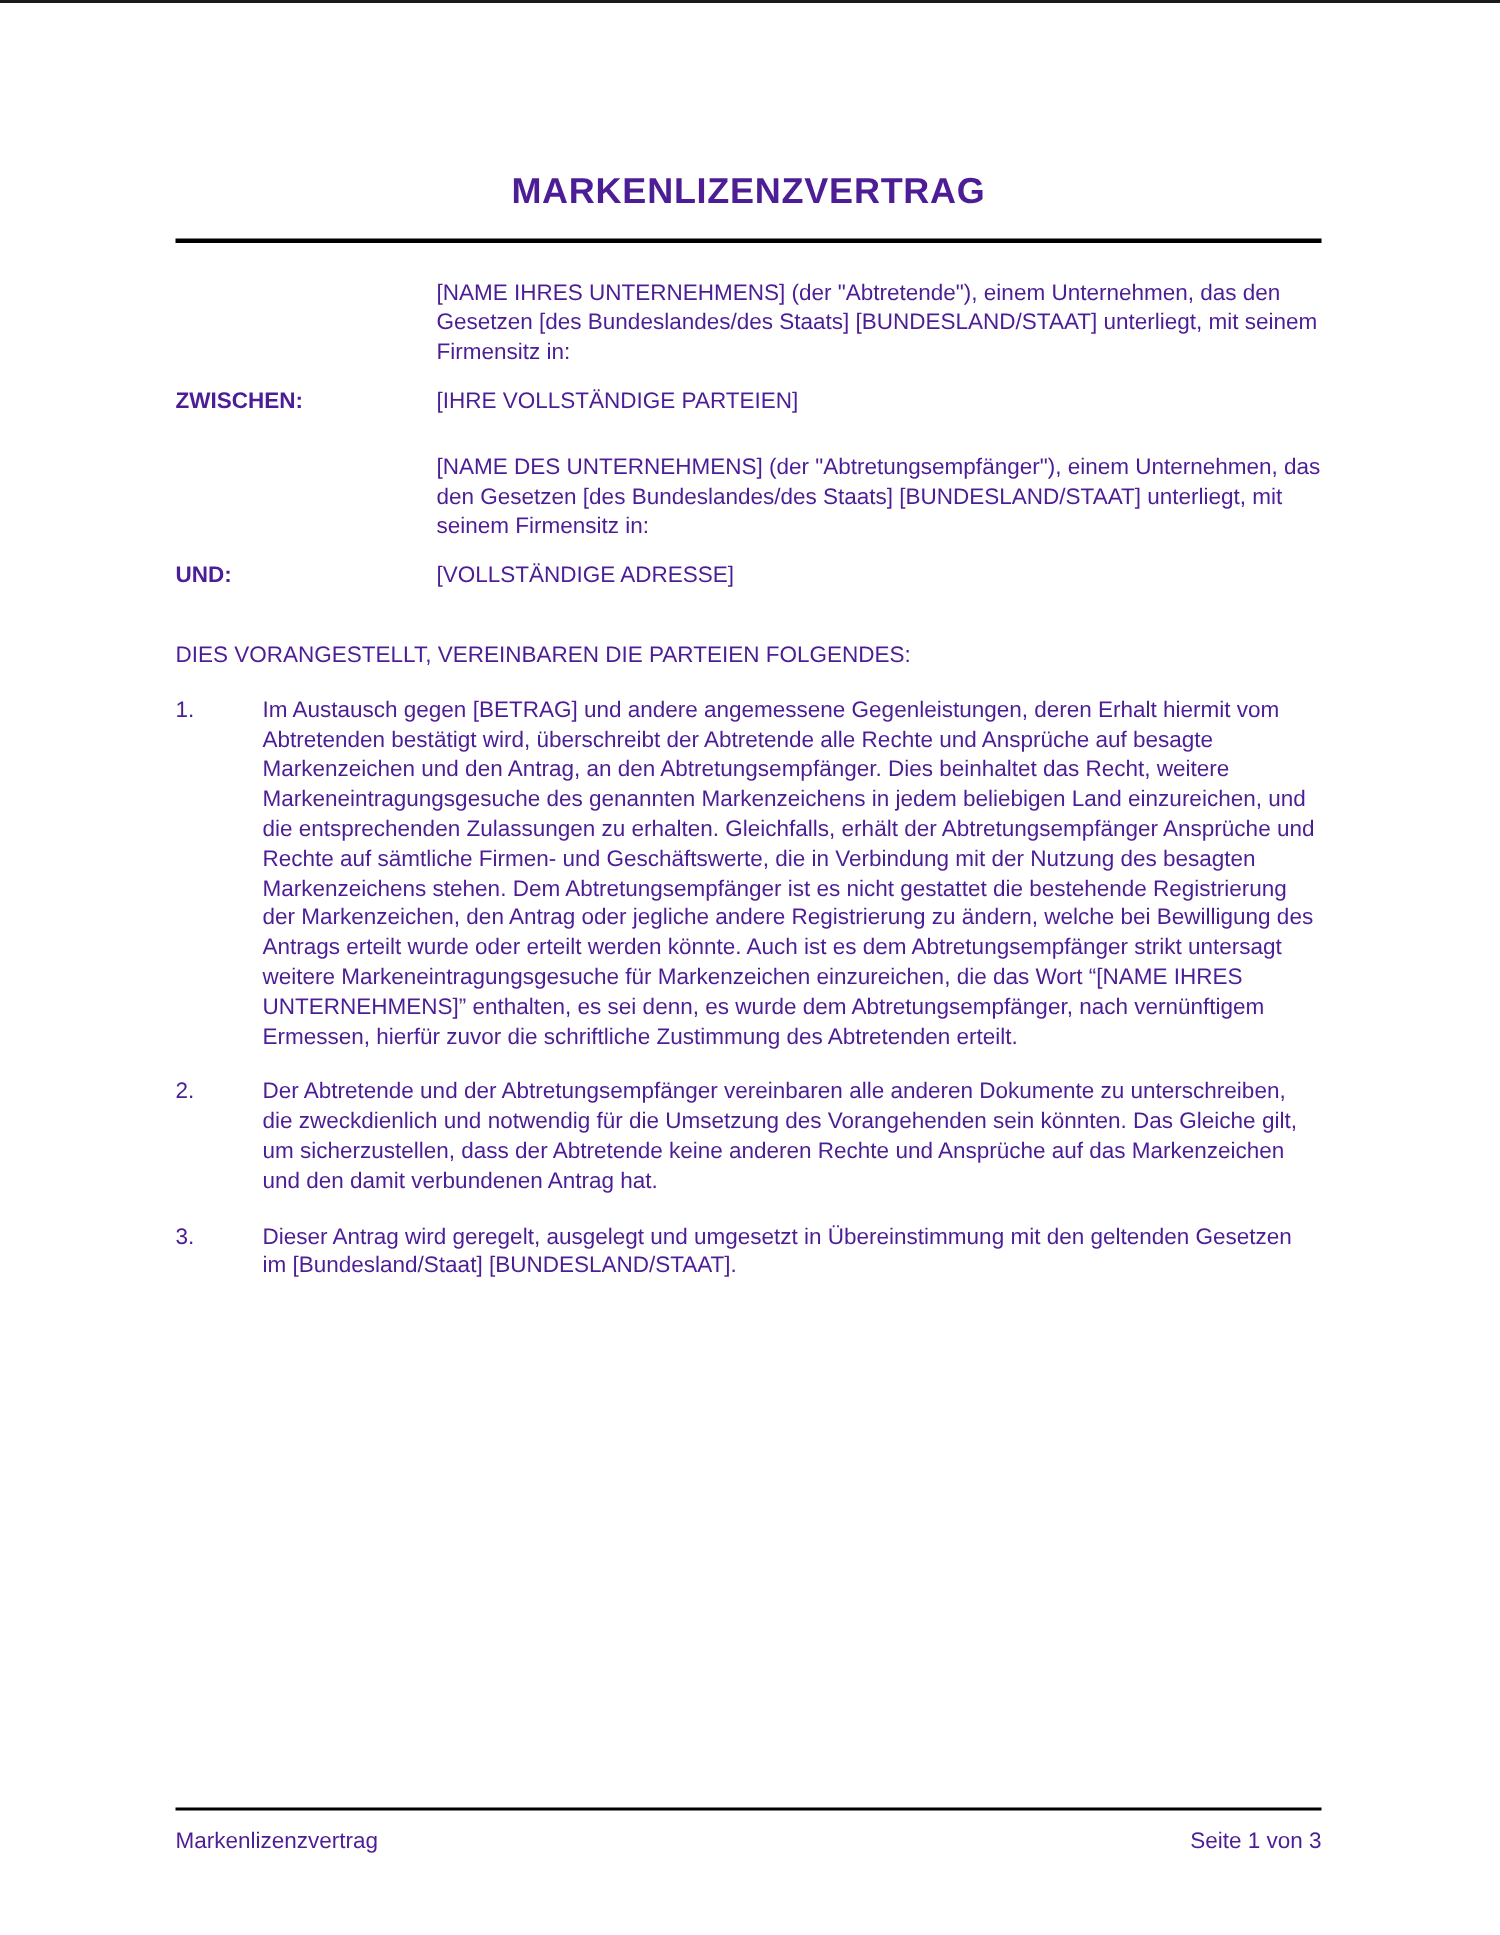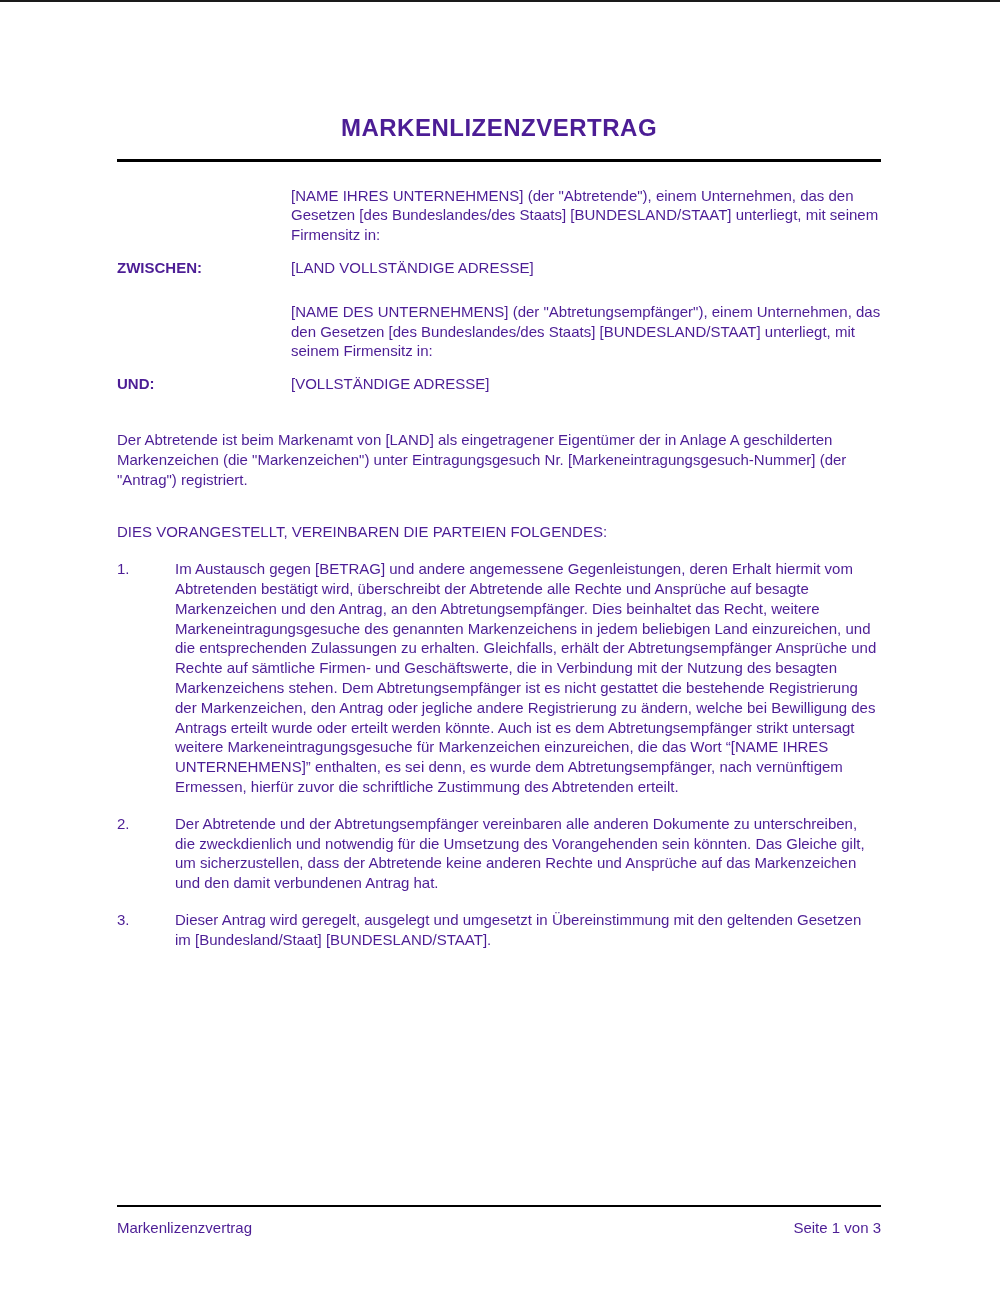--- a/index.html
+++ b/index.html
@@ -100,33 +100,32 @@
   <div class="content">
 
     <h1 class="title">MARKENLIZENZVERTRAG</h1>
     <div class="title-rule"></div>
 
 
     <div class="party">
       <div class="party-label">ZWISCHEN:</div>
       <div class="party-body">
         <p class="party-text">[NAME IHRES UNTERNEHMENS] (der "Abtretende"), einem Unternehmen, das den Gesetzen [des Bundeslandes/des Staats] [BUNDESLAND/STAAT] unterliegt, mit seinem Firmensitz in:</p>
-        <p class="party-address">[LAND VOLLSTÄNDIGE ADRESSE]</p>
+        <p class="party-address">[IHRE VOLLSTÄNDIGE PARTEIEN]</p>
       </div>
     </div>
 
     <div class="party">
       <div class="party-label">UND:</div>
       <div class="party-body">
         <p class="party-text">[NAME DES UNTERNEHMENS] (der "Abtretungsempfänger"), einem Unternehmen, das den Gesetzen [des Bundeslandes/des Staats] [BUNDESLAND/STAAT] unterliegt, mit seinem Firmensitz in:</p>
         <p class="party-address">[VOLLSTÄNDIGE ADRESSE]</p>
       </div>
     </div>
 
-    <p class="recital">Der Abtretende ist beim Markenamt von [LAND] als eingetragener Eigentümer der in Anlage A geschilderten Markenzeichen (die "Markenzeichen") unter Eintragungsgesuch Nr. [Markeneintragungsgesuch-Nummer] (der "Antrag") registriert.</p>
 
     <p class="agreement-heading">DIES VORANGESTELLT, VEREINBAREN DIE PARTEIEN FOLGENDES:</p>
 
     <div class="clause">
       <div class="clause-number">1.</div>
       <div class="clause-text">Im Austausch gegen [BETRAG] und andere angemessene Gegenleistungen, deren Erhalt hiermit vom Abtretenden bestätigt wird, überschreibt der Abtretende alle Rechte und Ansprüche auf besagte Markenzeichen und den Antrag, an den Abtretungsempfänger. Dies beinhaltet das Recht, weitere Markeneintragungsgesuche des genannten Markenzeichens in jedem beliebigen Land einzureichen, und die entsprechenden Zulassungen zu erhalten. Gleichfalls, erhält der Abtretungsempfänger Ansprüche und Rechte auf sämtliche Firmen- und Geschäftswerte, die in Verbindung mit der Nutzung des besagten Markenzeichens stehen.  Dem Abtretungsempfänger ist es nicht gestattet die bestehende Registrierung der Markenzeichen, den Antrag oder jegliche andere Registrierung zu ändern, welche bei Bewilligung des Antrags erteilt wurde oder erteilt werden könnte. Auch ist es dem Abtretungsempfänger strikt untersagt weitere Markeneintragungsgesuche für Markenzeichen einzureichen, die das Wort “[NAME IHRES UNTERNEHMENS]” enthalten, es sei denn, es wurde dem Abtretungsempfänger, nach vernünftigem Ermessen, hierfür zuvor die schriftliche Zustimmung des Abtretenden erteilt.</div>
     </div>
 
     <div class="clause">
       <div class="clause-number">2.</div>

